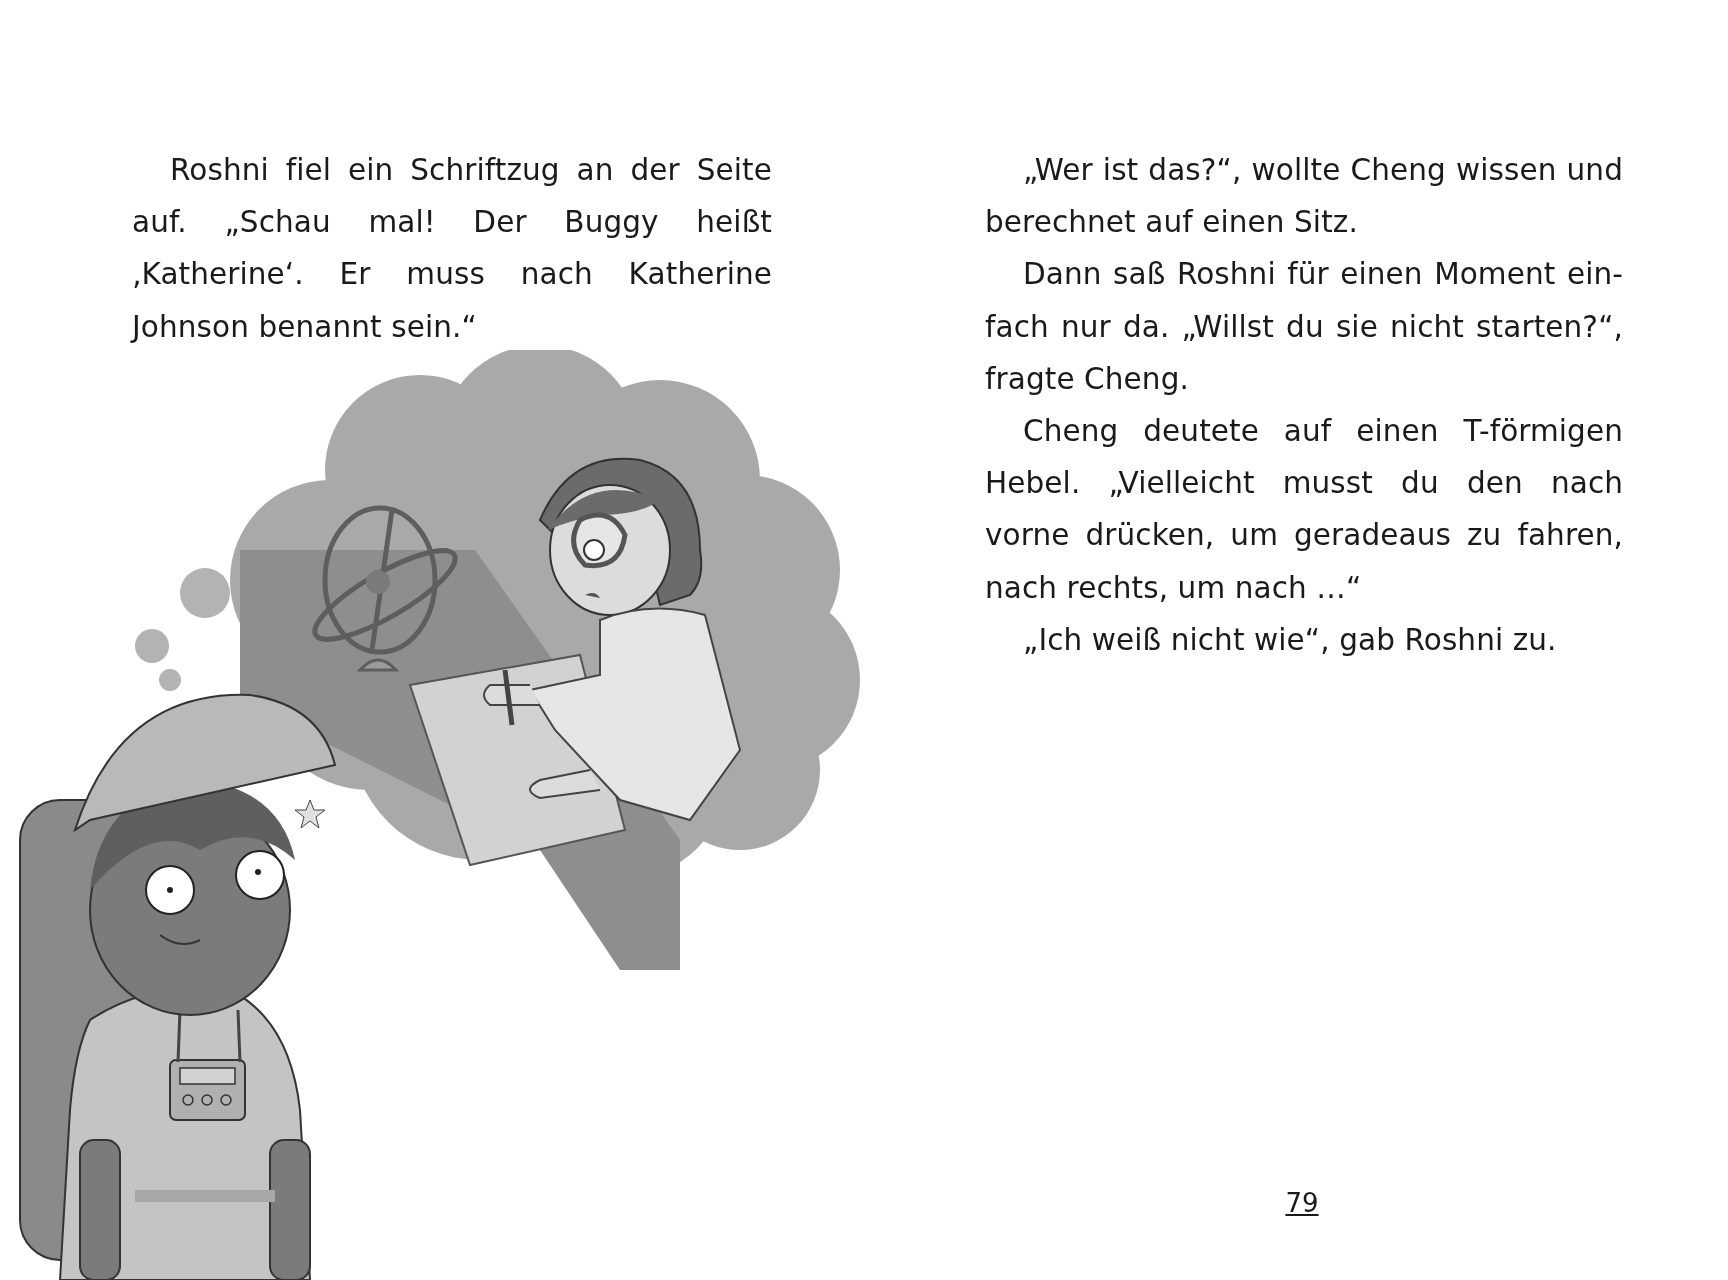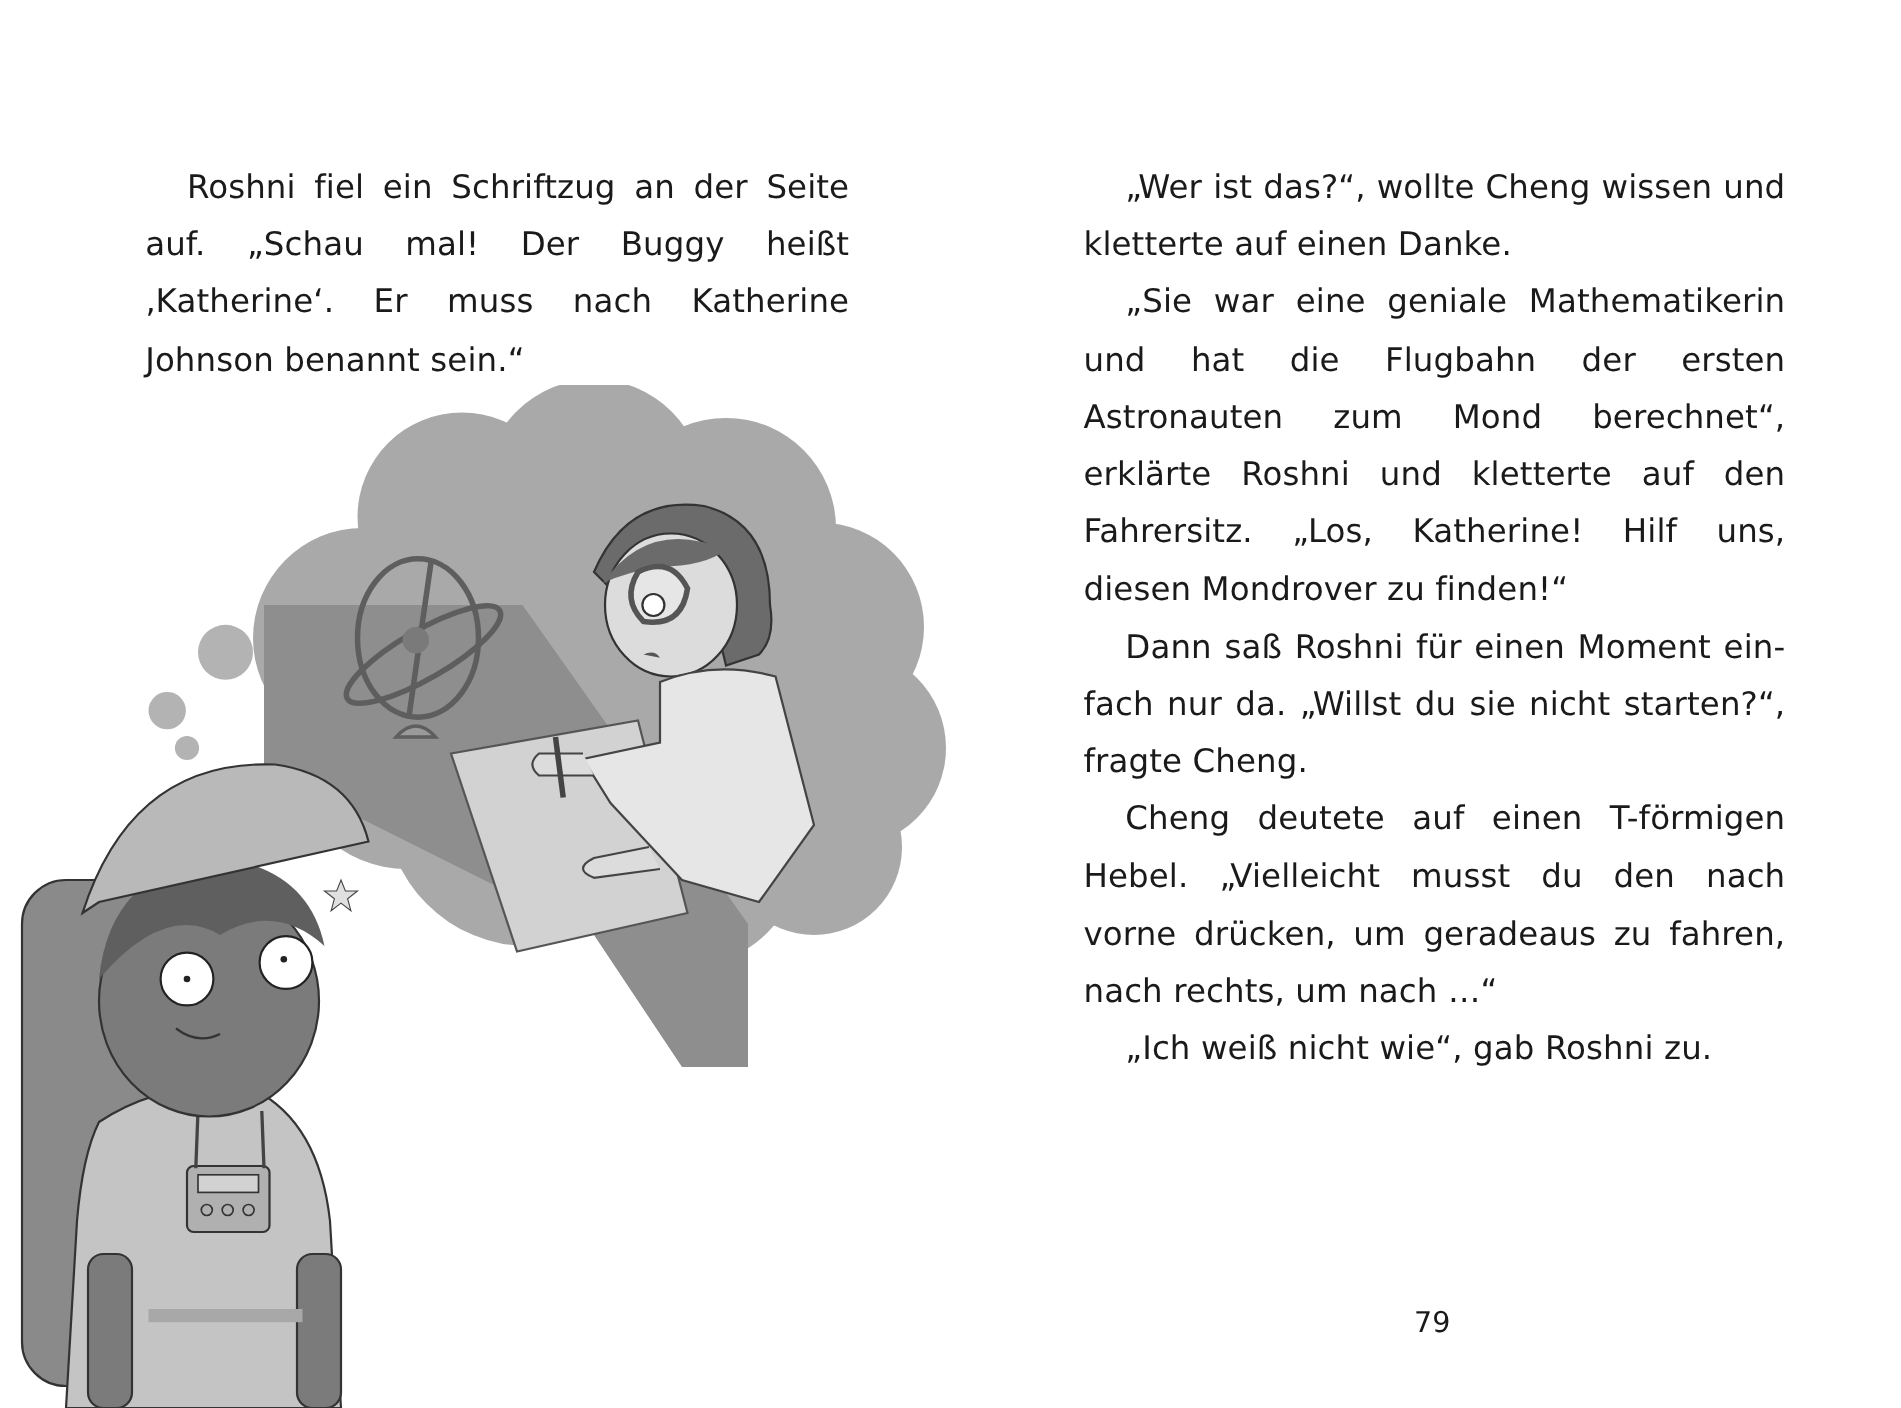--- a/index.html
+++ b/index.html
@@ -12,21 +12,21 @@
     font-size: 29.5px;
     line-height: 52.2px;
     text-align: justify;
     letter-spacing: 0.1px;
   }
   .col p { margin: 0; text-indent: 38px; }
   .left-col { left: 132px; top: 144px; width: 640px; }
   .right-col { left: 985px; top: 144px; width: 638px; }
   .page-number {
     position: absolute; left: 1282px; top: 1188px;
-    font-size: 26px; width: 40px; text-align: center;
+    font-size: 26px; width: 40px; text-align: center; text-decoration: underline;
   }
   .illustration { position: absolute; left: 0; top: 350px; width: 870px; height: 930px; }
 </style>
 </head>
 <body>
 
 <div class="col left-col">
   <p>Roshni fiel ein Schriftzug an der Seite auf. „Schau mal! Der Buggy heißt ‚Katherine‘. Er muss nach Katherine Johnson benannt sein.“</p>
 </div>
 
@@ -94,20 +94,19 @@
     <circle cx="170" cy="540" r="24" fill="#fff" stroke="#222" stroke-width="2"></circle>
     <circle cx="170" cy="540" r="3" fill="#222"></circle>
     <circle cx="260" cy="525" r="24" fill="#fff" stroke="#222" stroke-width="2"></circle>
     <circle cx="258" cy="522" r="3" fill="#222"></circle>
     <path d="M160 585 Q180 600 200 590" fill="none" stroke="#333" stroke-width="2"></path>
     <polygon points="310,450 314,460 325,460 316,467 319,478 310,471 301,478 304,467 295,460 306,460" fill="#e0e0e0" stroke="#444" stroke-width="1"></polygon>
   </g>
 </svg>
 
 <div class="col right-col">
-  <p>„Wer ist das?“, wollte Cheng wissen und kletterte auf einen Danke.</p>
-  <p>„Sie war eine geniale Mathematikerin und hat die Flugbahn der ersten Astronauten zum Mond berechnet“, erklärte Roshni und kletterte auf den Fahrersitz. „Los, Katherine! Hilf uns, diesen Mondrover zu finden!“</p>
+  <p>„Wer ist das?“, wollte Cheng wissen und berechnet auf einen Sitz.</p>
   <p>Dann saß Roshni für einen Moment ein-fach nur da. „Willst du sie nicht starten?“, fragte Cheng.</p>
   <p>Cheng deutete auf einen T-förmigen Hebel. „Vielleicht musst du den nach vorne drücken, um geradeaus zu fahren, nach rechts, um nach …“</p>
   <p>„Ich weiß nicht wie“, gab Roshni zu.</p>
 </div>
 
 <div class="page-number">79</div>
 
 </body></html>

